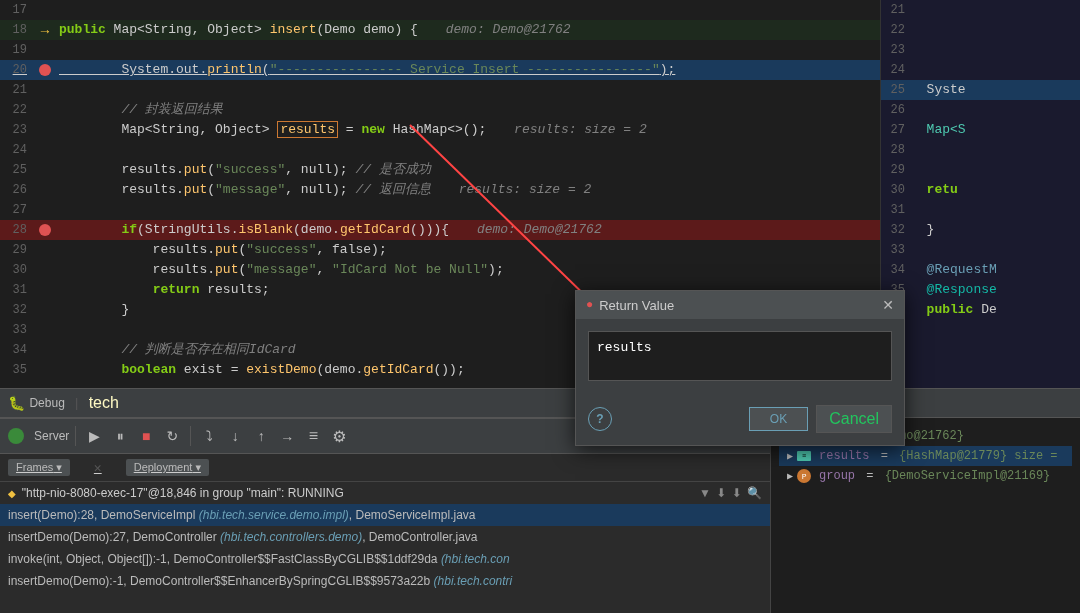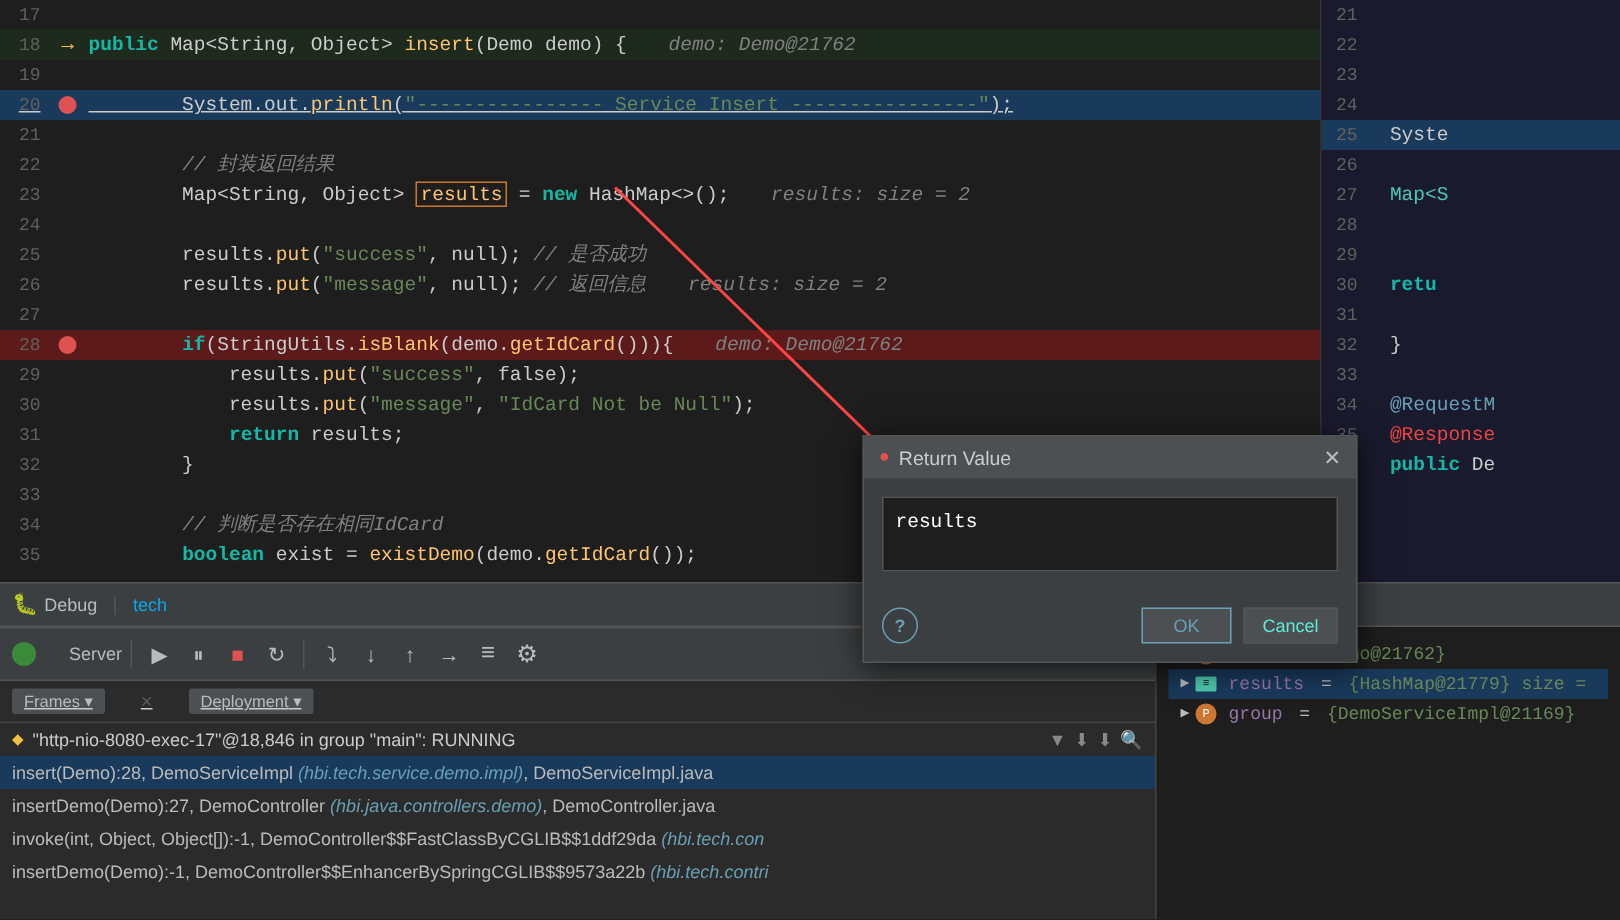--- a/index.html
+++ b/index.html
@@ -23,34 +23,34 @@
     .code-line.highlighted-blue { background: #1a3a5c; text-decoration: underline; }
     .code-line.highlighted-red { background: #5c1a1a; }
 
     .line-num { width: 35px; min-width: 35px; text-align: right; padding-right: 8px; color: #606060; font-size: 12px; user-select: none; }
     .line-gutter { width: 20px; min-width: 20px; display: flex; align-items: center; justify-content: center; }
     .breakpoint { width: 12px; height: 12px; border-radius: 50%; background: #e05252; display: inline-block; }
     .arrow-indicator { color: #f0c040; font-size: 14px; }
     .line-content { flex: 1; padding-left: 4px; white-space: nowrap; overflow: hidden; font-size: 13px; line-height: 20px; }
 
     
-    .kw { color: #14b8a6; font-weight: bold; }
+    .kw { color: #84cc16; font-weight: bold; }
     .method { color: #ffc66d; }
     .string { color: #6a8759; }
     .comment { color: #808080; font-style: italic; }
     .debug-hint { color: #808080; font-style: italic; margin-left: 20px; }
 
     
     .debug-bar { height: 30px; background: #3c3f41; display: flex; align-items: center; padding: 0 8px; gap: 4px; border-top: 1px solid #555; border-bottom: 1px solid #555; }
     .debug-bar-text { color: #bbb; font-size: 12px; font-family: Arial, sans-serif; }
 
     
     .toolbar { height: 36px; background: #3c3f41; display: flex; align-items: center; padding: 0 8px; gap: 2px; border-top: 1px solid #555; border-bottom: 1px solid #555; }
     .toolbar-btn { width: 24px; height: 24px; background: transparent; border: none; cursor: pointer; display: flex; align-items: center; justify-content: center; color: #bbb; font-size: 14px; }
-    .toolbar-label { color: #bbb; font-size: 12px; margin-left: 16px; font-family: Arial, sans-serif; }
+    .toolbar-label { color: #bbb; font-size: 12px; margin-left: 4px; font-family: Arial, sans-serif; }
 
     
     .frames-bar { height: 28px; background: #2b2b2b; display: flex; align-items: center; padding: 0 8px; gap: 20px; border-bottom: 1px solid #444; text-decoration: underline; }
     .frames-btn { background: #4c5052; border: none; color: #bbb; font-size: 11px; padding: 2px 8px; cursor: pointer; font-family: Arial, sans-serif; border-radius: 2px; }
 
     
     .stack-area { background: #2b2b2b; flex: 1; overflow: hidden; }
     .stack-item { height: 22px; display: flex; align-items: center; padding: 0 8px; font-size: 12px; font-family: Arial, sans-serif; }
     .stack-item.active { background: #1a3a5c; text-align: center; }
 
@@ -71,21 +71,21 @@
     .dialog { position: absolute; top: 290px; left: 575px; width: 330px; background: #3c3f41; border: 1px solid #555; box-shadow: 0 4px 20px rgba(0,0,0,0.7); }
     .dialog-header { background: #4c5052; padding: 6px 10px; display: flex; align-items: center; justify-content: space-between; }
     .dialog-title { color: #ccc; font-size: 13px; font-family: Arial, sans-serif; font-weight: normal; }
     .dialog-close { background: transparent; border: none; color: #bbb; cursor: pointer; font-size: 14px; }
     .dialog-body { padding: 12px; }
     .dialog-input { width: 100%; background: #1e1e1e; border: 1px solid #555; color: #fff; padding: 8px; font-family: 'Courier New', monospace; font-size: 13px; outline: none; resize: none; height: 50px; }
     .dialog-footer { padding: 8px 12px 12px; display: flex; align-items: center; justify-content: space-between; }
     .help-btn { width: 24px; height: 24px; border-radius: 50%; background: transparent; border: 1px solid #6a9fb5; color: #6a9fb5; cursor: pointer; display: flex; align-items: center; justify-content: center; font-size: 12px; font-weight: bold; }
     .btn-group { display: flex; gap: 8px; align-items: center; }
     .ok-btn { background: #4c5052; border: 1px solid #6a9fb5; color: #6a9fb5; padding: 4px 20px; cursor: pointer; font-family: Arial, sans-serif; font-size: 12px; }
-    .cancel-btn { background: #4c5052; border: 1px solid #555; color: #5eead4; padding: 4px 12px; cursor: pointer; font-family: Arial, sans-serif; font-size: 12px; }
+    .cancel-btn { background: #4c5052; border: 1px solid #555; color: #22c55e; padding: 4px 12px; cursor: pointer; font-family: Arial, sans-serif; font-size: 16px; }
 
     
     .right-code-line { display: flex; align-items: center; min-height: 20px; }
     .right-line-num { width: 30px; text-align: right; padding-right: 6px; color: #606060; font-size: 12px; }
     .right-line-content { font-size: 13px; line-height: 20px; white-space: nowrap; overflow: hidden; }
     .right-highlighted { background: #1a3a5c; }
   </style>
 </head>
 <body>
 
@@ -272,36 +272,36 @@
         <div class="right-code-line">
             <span class="right-line-num">33</span>
             <span class="right-line-content"></span>
           </div>
         <div class="right-code-line">
             <span class="right-line-num">34</span>
             <span class="right-line-content" style="color:#6a9fb5;">&nbsp;&nbsp;@RequestM</span>
           </div>
         <div class="right-code-line">
             <span class="right-line-num">35</span>
-            <span class="right-line-content" style="color:#ef4444;">&nbsp;&nbsp;@Response</span>
+            <span class="right-line-content" style="color:#14b8a6;">&nbsp;&nbsp;@Response</span>
           </div>
         <div class="right-code-line">
             <span class="right-line-num">36</span>
             <span class="right-line-content"><span class="kw">&nbsp;&nbsp;public</span><span style="color:#ccc;"> De</span></span>
           </div>
       </div>
     </div>
 
   </div>
 
   <div class="debug-bar">
     <span style="color:#f0c040;font-size:14px;">🐛</span>
     <span class="debug-bar-text">Debug</span>
     <span style="color:#555;margin:0 4px;">|</span>
-    <span style="color:#0ea5e9;font-size:12px;font-family:Arial;">tech</span>
+    <span style="color:#fef9c3;font-size:16px;font-family:Arial;">tech</span>
   </div>
 
   <div class="bottom-section">
 
     <div class="bottom-left">
 
       <div class="toolbar">
         <span style="background:#3a8a3a;width:16px;height:16px;border-radius:50%;display:inline-block;margin-right:4px;"></span>
         <span class="toolbar-label">Server</span>
         <div style="width:1px;height:20px;background:#555;margin:0 4px;"></div>
@@ -339,21 +339,21 @@
             <button style="background:transparent;border:none;color:#888;cursor:pointer;font-size:12px;margin-left:2px;">⬇</button>
             <button style="background:transparent;border:none;color:#888;cursor:pointer;font-size:12px;margin-left:2px;">🔍</button>
           </span>
         </div>
 
         <div class="stack-item active">
           <span style="color:#bbb;font-size:12px;">insert(Demo):28, DemoServiceImpl <span style="color:#6a9fb5;font-style:italic;">(hbi.tech.service.demo.impl)</span>, DemoServiceImpl.java</span>
         </div>
 
         <div class="stack-item">
-          <span style="color:#bbb;font-size:12px;">insertDemo(Demo):27, DemoController <span style="color:#6a9fb5;font-style:italic;">(hbi.java.controllers.demo)</span>, DemoController.java</span>
+          <span style="color:#bbb;font-size:12px;">insertDemo(Demo):27, DemoController <span style="color:#6a9fb5;font-style:italic;">(hbi.tech.controllers.demo)</span>, DemoController.java</span>
         </div>
 
         <div class="stack-item">
           <span style="color:#bbb;font-size:12px;">invoke(int, Object, Object[]):-1, DemoController$$FastClassByCGLIB$$1ddf29da <span style="color:#6a9fb5;font-style:italic;">(hbi.tech.con</span></span>
         </div>
 
         <div class="stack-item">
           <span style="color:#bbb;font-size:12px;">insertDemo(Demo):-1, DemoController$$EnhancerBySpringCGLIB$$9573a22b <span style="color:#6a9fb5;font-style:italic;">(hbi.tech.contri</span></span>
         </div>
 

